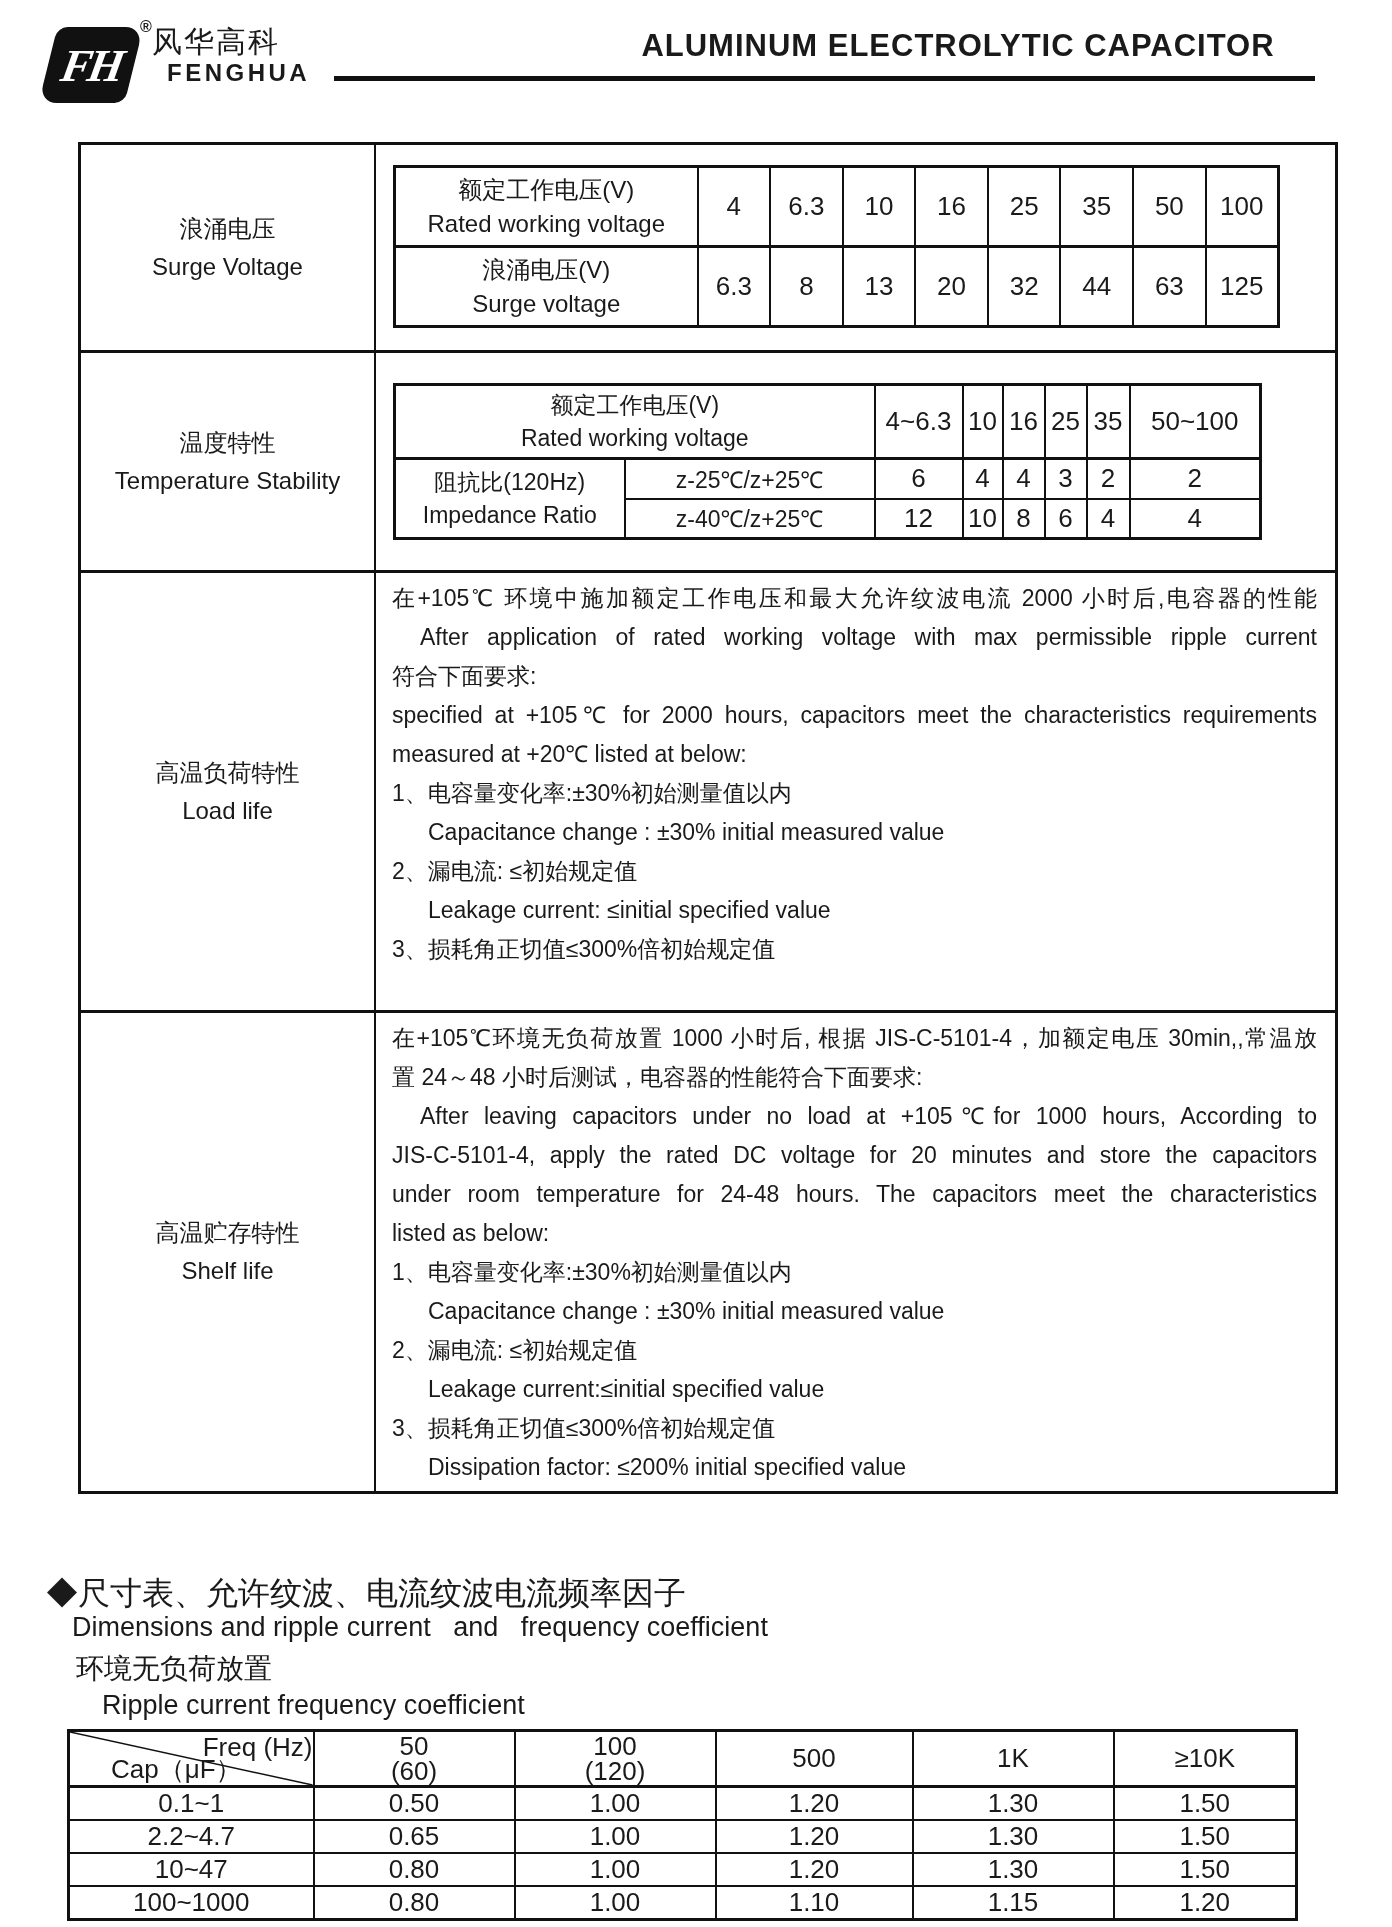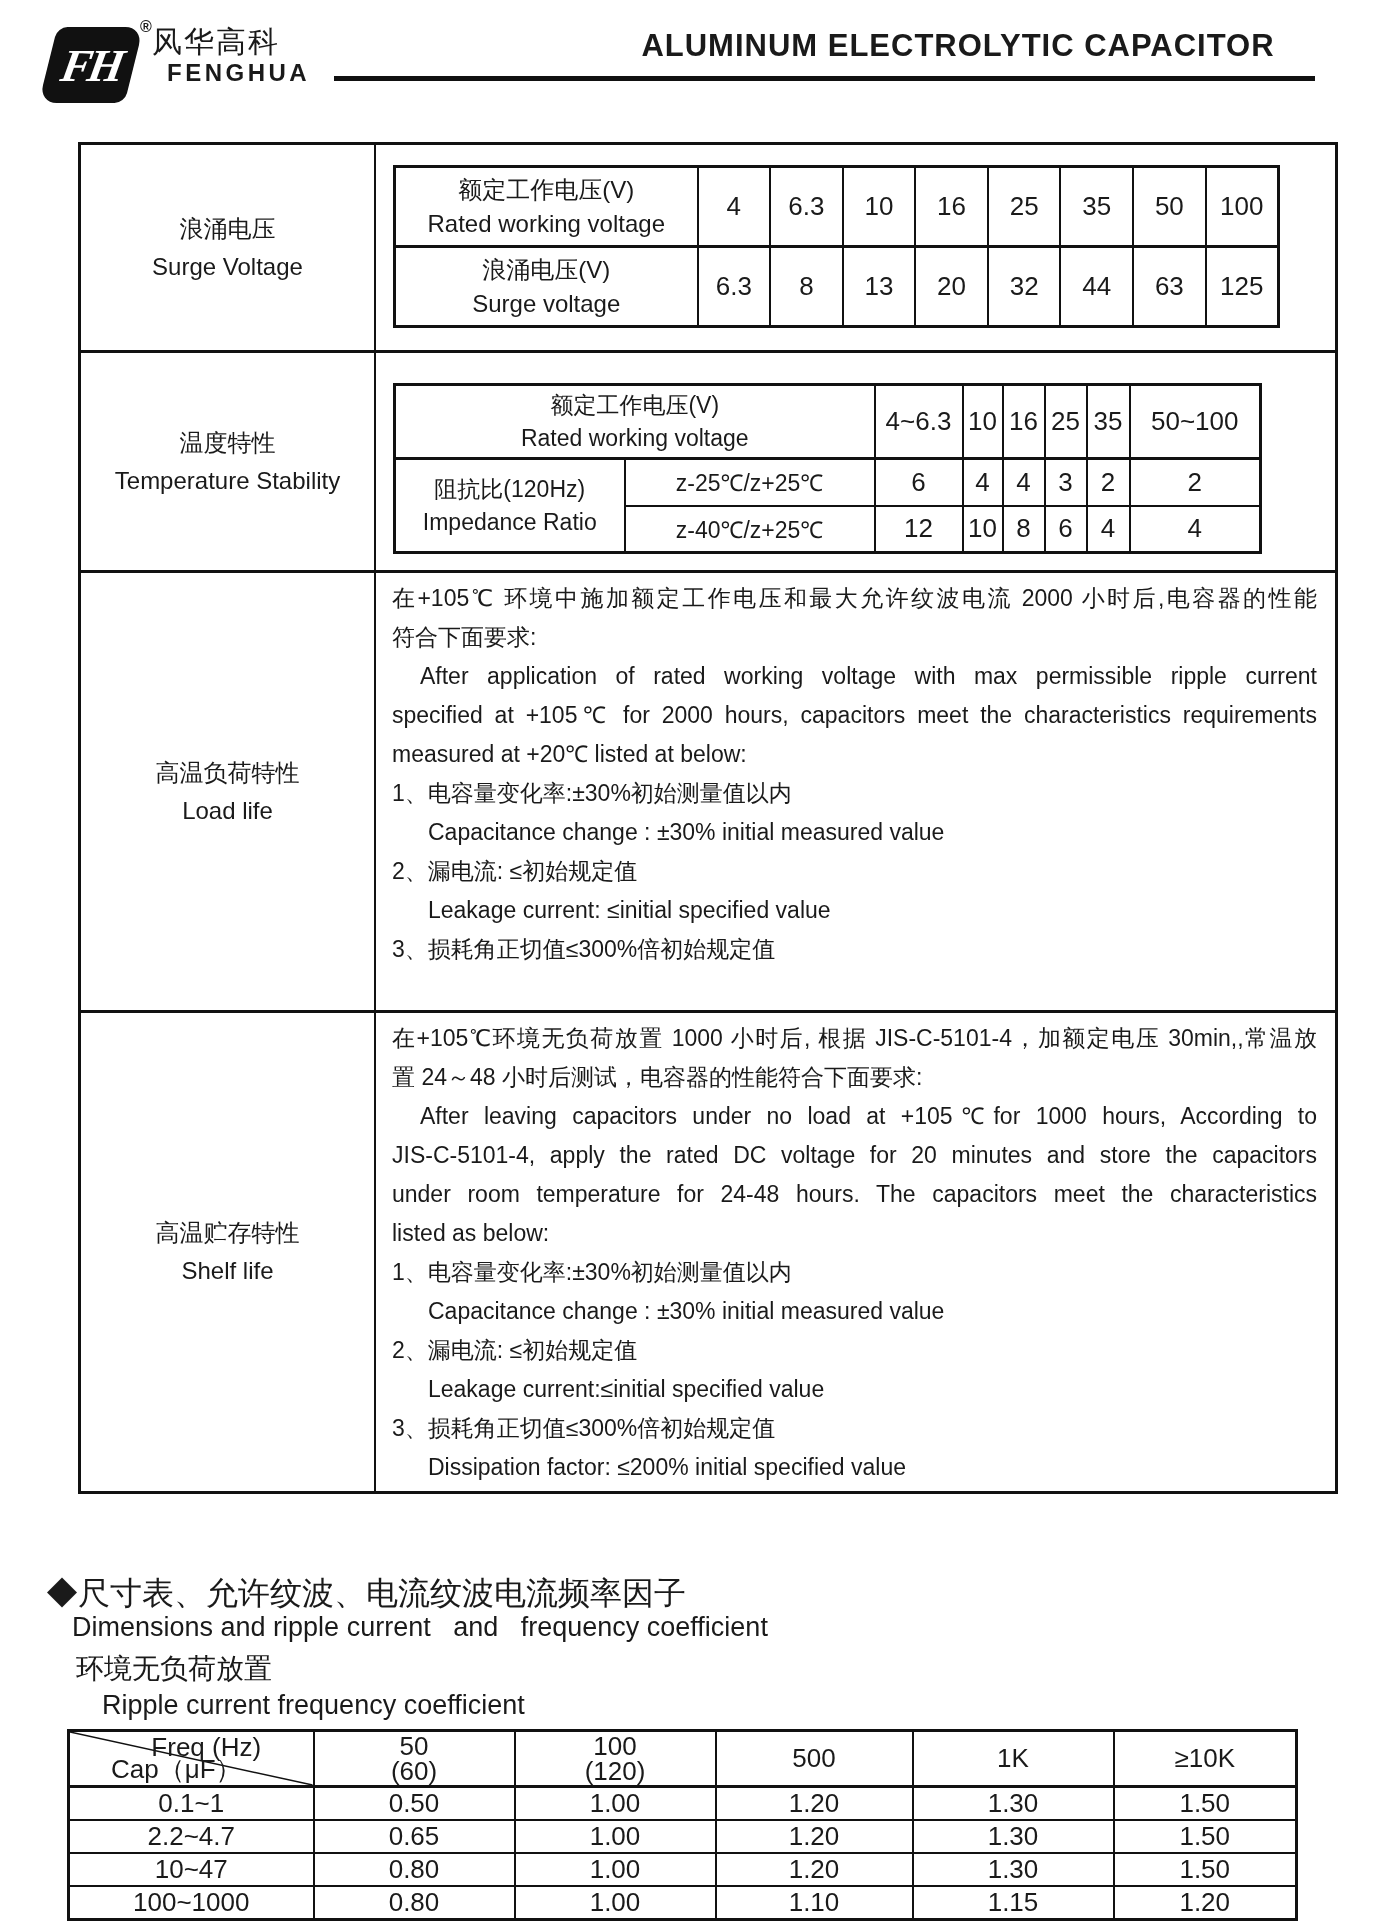--- a/index.html
+++ b/index.html
@@ -43,21 +43,21 @@
   table.t td{
     border:2px solid #111;text-align:center;vertical-align:middle;
     font-size:26px;padding:0;overflow:hidden;
   }
   table.t tr.hd td{border-bottom:3px solid #111;}
   .t-surge{position:absolute;left:17px;top:20px;width:884px;}
   .t-surge tr{height:80px;}
   .t-surge td.h{font-size:24px;line-height:34px;}
   .t-temp{position:absolute;left:17px;top:30px;width:866px;}
   .t-temp tr.hd{height:74px;}
-  .t-temp tr.dr{height:47px;}
+  .t-temp tr.dr{height:40px;}
   .t-temp td{font-size:24px;}
   .t-temp td.h{font-size:23px;line-height:33px;}
   .t-temp td.zl{font-size:23px;}
   
   .textcell{padding:6px 18px 0 16px;font-size:23px;}
   .tl{height:39px;line-height:39px;white-space:nowrap;overflow:visible;}
   .tl.just{white-space:normal;text-align:justify;text-align-last:justify;}
   .tl.ind{padding-left:28px;}
   .tl.ind2{padding-left:36px;}
   
@@ -65,21 +65,21 @@
   .h-en1{position:absolute;left:72px;top:1612px;font-size:27px;white-space:pre;}
   .h-cn2{position:absolute;left:76px;top:1650px;font-size:28px;}
   .h-en2{position:absolute;left:72px;top:1690px;font-size:27px;margin-left:30px;}
   .t-freq{position:absolute;left:67px;top:1729px;width:1228px;border:3px solid #111;}
   .t-freq td{font-size:22px;}
   .t-freq tr.hd{height:56px;}
   .t-freq tr.dr{height:28px;}
   .t-freq tr.hd td div{line-height:25px;}
   td.diag{position:relative;}
   td.diag svg{position:absolute;left:0;top:0;width:100%;height:100%;}
-  td.diag .fq{position:absolute;top:3px;left:30px;right:0;text-align:center;line-height:25px;}
+  td.diag .fq{position:absolute;top:3px;left:30px;right:0;text-align:right;line-height:25px;}
   td.diag .cp{position:absolute;bottom:3px;left:0;right:30px;text-align:center;line-height:25px;}
 </style>
 </head>
 <body>
 
 <div class="page">
 
   <div class="logo-mark">
     <span class="logo-fh">FH</span>
   </div>
@@ -195,22 +195,22 @@
       </tbody>
         </table>
     </div>
 
     <div class="cell bt lblcell">
       <div>高温负荷特性</div>
       <div>Load life</div>
     </div>
     <div class="cell bt textcell">
       <div class="tl just">在+105℃ 环境中施加额定工作电压和最大允许纹波电流 2000 小时后,电容器的性能</div>
+      <div class="tl just ind">After application of rated working voltage with max permissible ripple current</div>
       <div class="tl">符合下面要求:</div>
-      <div class="tl just ind">After application of rated working voltage with max permissible ripple current</div>
       <div class="tl just">specified at +105℃ for 2000 hours, capacitors meet the characteristics requirements</div>
       <div class="tl">measured at +20℃ listed at below:</div>
       <div class="tl">1、电容量变化率:±30%初始测量值以内</div>
       <div class="tl ind2">Capacitance change : ±30% initial measured value</div>
       <div class="tl">2、漏电流: ≤初始规定值</div>
       <div class="tl ind2">Leakage current: ≤initial specified value</div>
       <div class="tl">3、损耗角正切值≤300%倍初始规定值</div>
     </div>
 
     <div class="cell bt lblcell">

